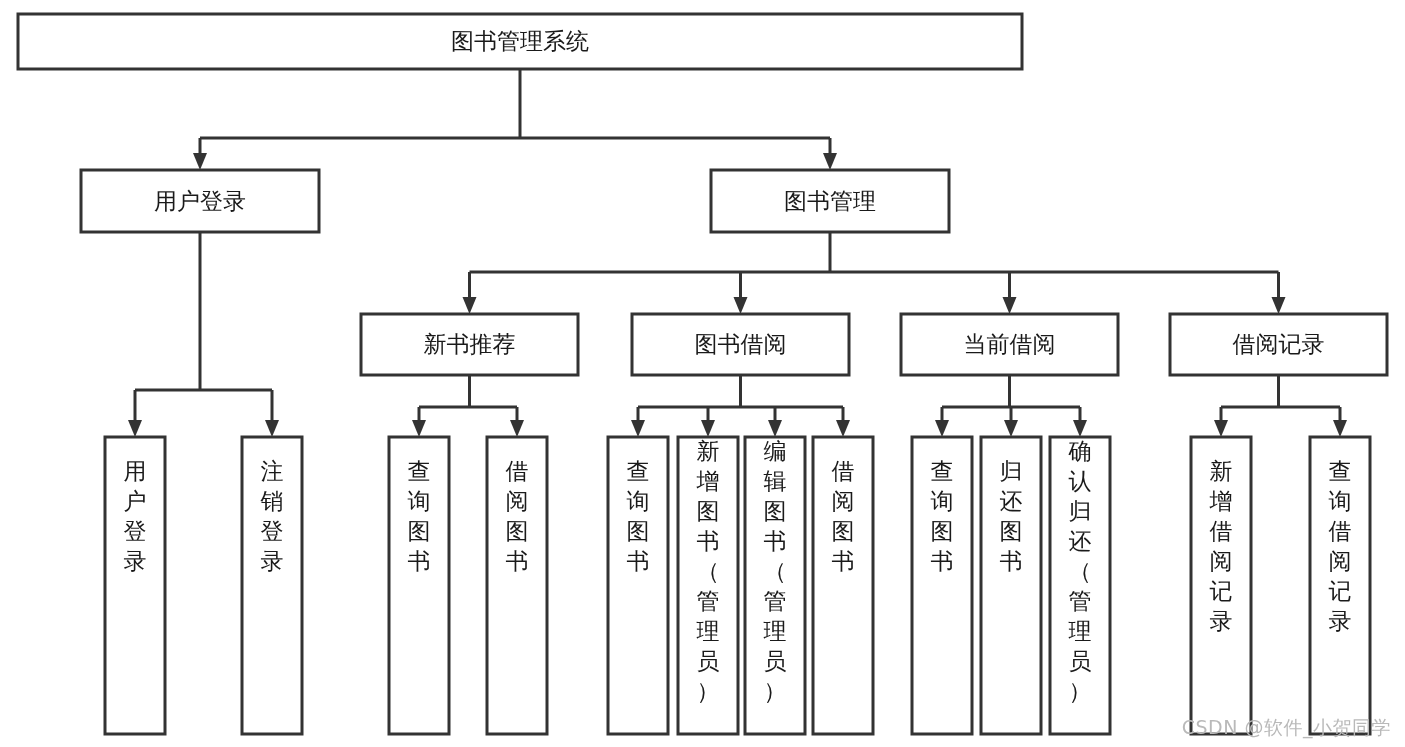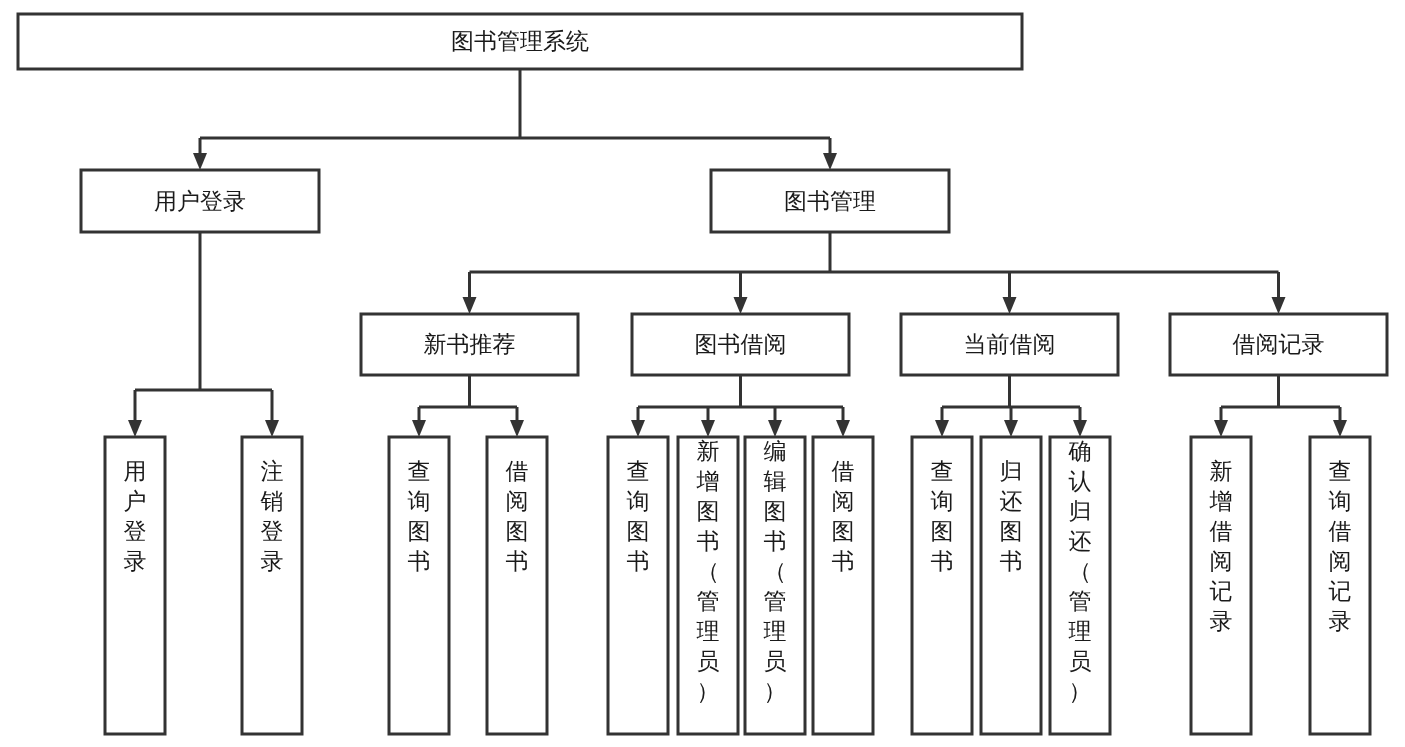--- a/index.html
+++ b/index.html
@@ -195,13 +195,14 @@
       <path d="M 1333 420 L 1347 420 L 1340 437 Z" class="arrow-head"></path>
       <g>
         <rect x="1191" y="437" width="60" height="297" class="node-box"></rect>
         <text x="1221" y="479" class="node-label-v"><tspan x="1221" dy="0">新</tspan><tspan x="1221" dy="30">增</tspan><tspan x="1221" dy="30">借</tspan><tspan x="1221" dy="30">阅</tspan><tspan x="1221" dy="30">记</tspan><tspan x="1221" dy="30">录</tspan></text>
       </g>
       <g>
         <rect x="1310" y="437" width="60" height="297" class="node-box"></rect>
         <text x="1340" y="479" class="node-label-v"><tspan x="1340" dy="0">查</tspan><tspan x="1340" dy="30">询</tspan><tspan x="1340" dy="30">借</tspan><tspan x="1340" dy="30">阅</tspan><tspan x="1340" dy="30">记</tspan><tspan x="1340" dy="30">录</tspan></text>
       </g>
     </svg>
+  <div class="watermark">CSDN @软件_小贺同学</div>
 </div>
 
 </body></html>

